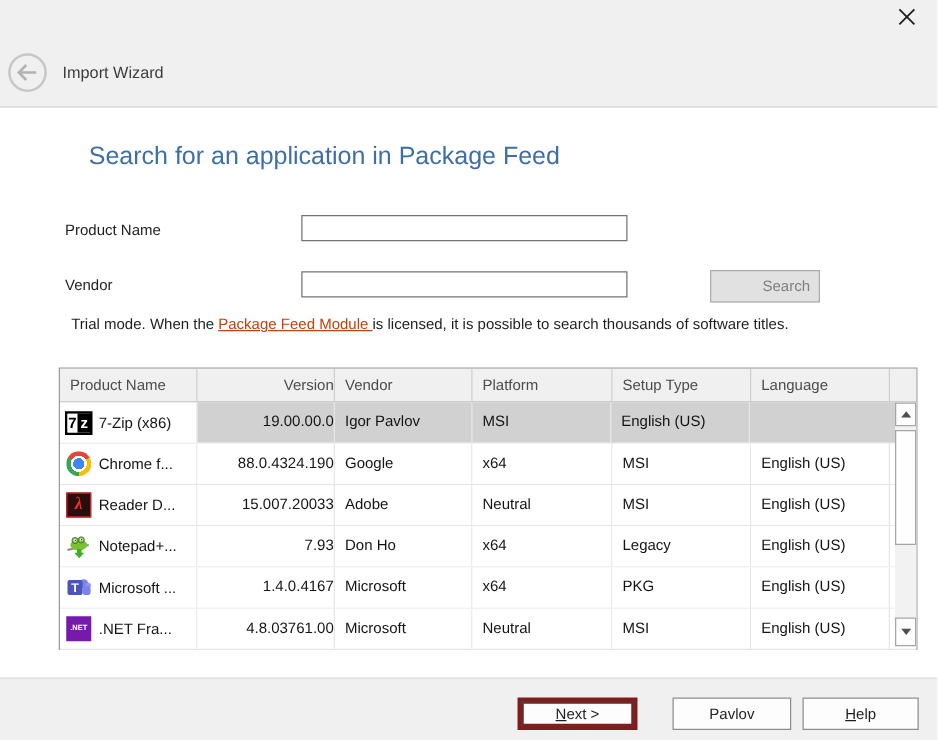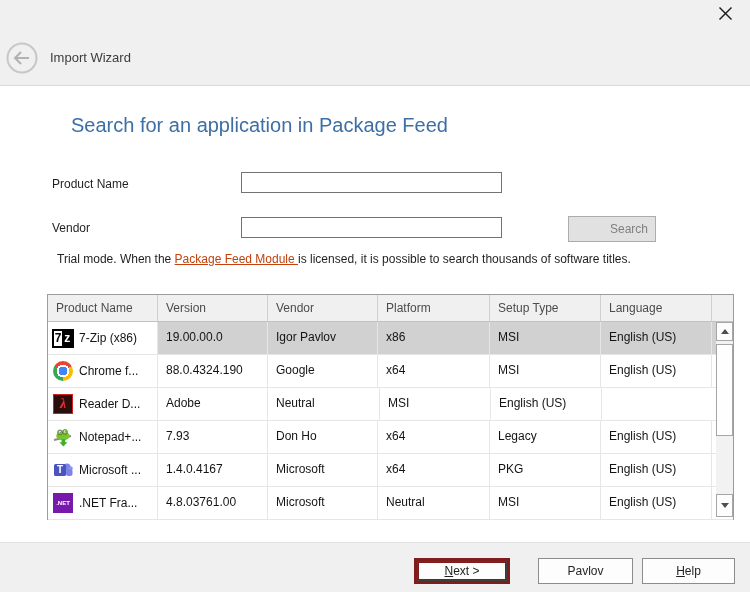--- a/index.html
+++ b/index.html
@@ -52,21 +52,21 @@
   }
   .grid-header{
     display:flex;height:27px;background:#f0f0f0;
     border-bottom:1px solid #c2c2c2;box-sizing:border-box;
   }
   .gh-cell{
     box-sizing:border-box;border-right:1px solid #cfcfcf;
     padding:6px 0 0 8px;color:#4c4c4c;white-space:nowrap;overflow:hidden;
   }
   .gh-cell:last-child{border-right:none;}
-  .c0{width:110px;} .c1{width:110px;} .c2{width:110px;}
+  .c0{width:110px;} .c1{width:110px;text-align:right;} .c2{width:110px;}
   .c3{width:112px;} .c4{width:111px;} .c5{width:111px;}
   .c-stub{flex:1;}
   .grid-row{
     display:flex;height:33px;border-bottom:1px solid #e6e6e6;box-sizing:border-box;
   }
   .g-cell{
     box-sizing:border-box;border-right:1px solid #e6e6e6;
     padding-left:8px;line-height:31px;color:#141414;
     white-space:nowrap;overflow:hidden;background:#fff;
   }
@@ -185,21 +185,20 @@
       <span class="app-ic">
         <span class="ic-7z">
             <span class="s7">7</span>
             <span class="sz">z</span>
           </span>
       </span>
       <span>7-Zip (x86)</span>
     </div>
     <div class="g-cell c1">19.00.00.0</div>
     <div class="g-cell c2">Igor Pavlov</div>
-    <div class="g-cell c3">x86</div>
     <div class="g-cell c4">MSI</div>
     <div class="g-cell c5">English (US)</div>
     <div class="g-fill"></div>
   </div>
 
   <div class="grid-row">
     <div class="g-cell product c0">
       <span class="app-ic">
           <span class="ic-chrome"></span>
         </span>
@@ -213,20 +212,21 @@
     <div class="g-fill"></div>
   </div>
 
   <div class="grid-row">
     <div class="g-cell product c0">
       <span class="app-ic">
         <span class="ic-reader">λ</span>
       </span>
       <span>Reader D...</span>
     </div>
+    <div class="g-cell c1">15.007.20033</div>
     <div class="g-cell c2">Adobe</div>
     <div class="g-cell c3">Neutral</div>
     <div class="g-cell c4">MSI</div>
     <div class="g-cell c5">English (US)</div>
     <div class="g-fill"></div>
   </div>
 
   <div class="grid-row">
     <div class="g-cell product c0">
       <span class="app-ic">

